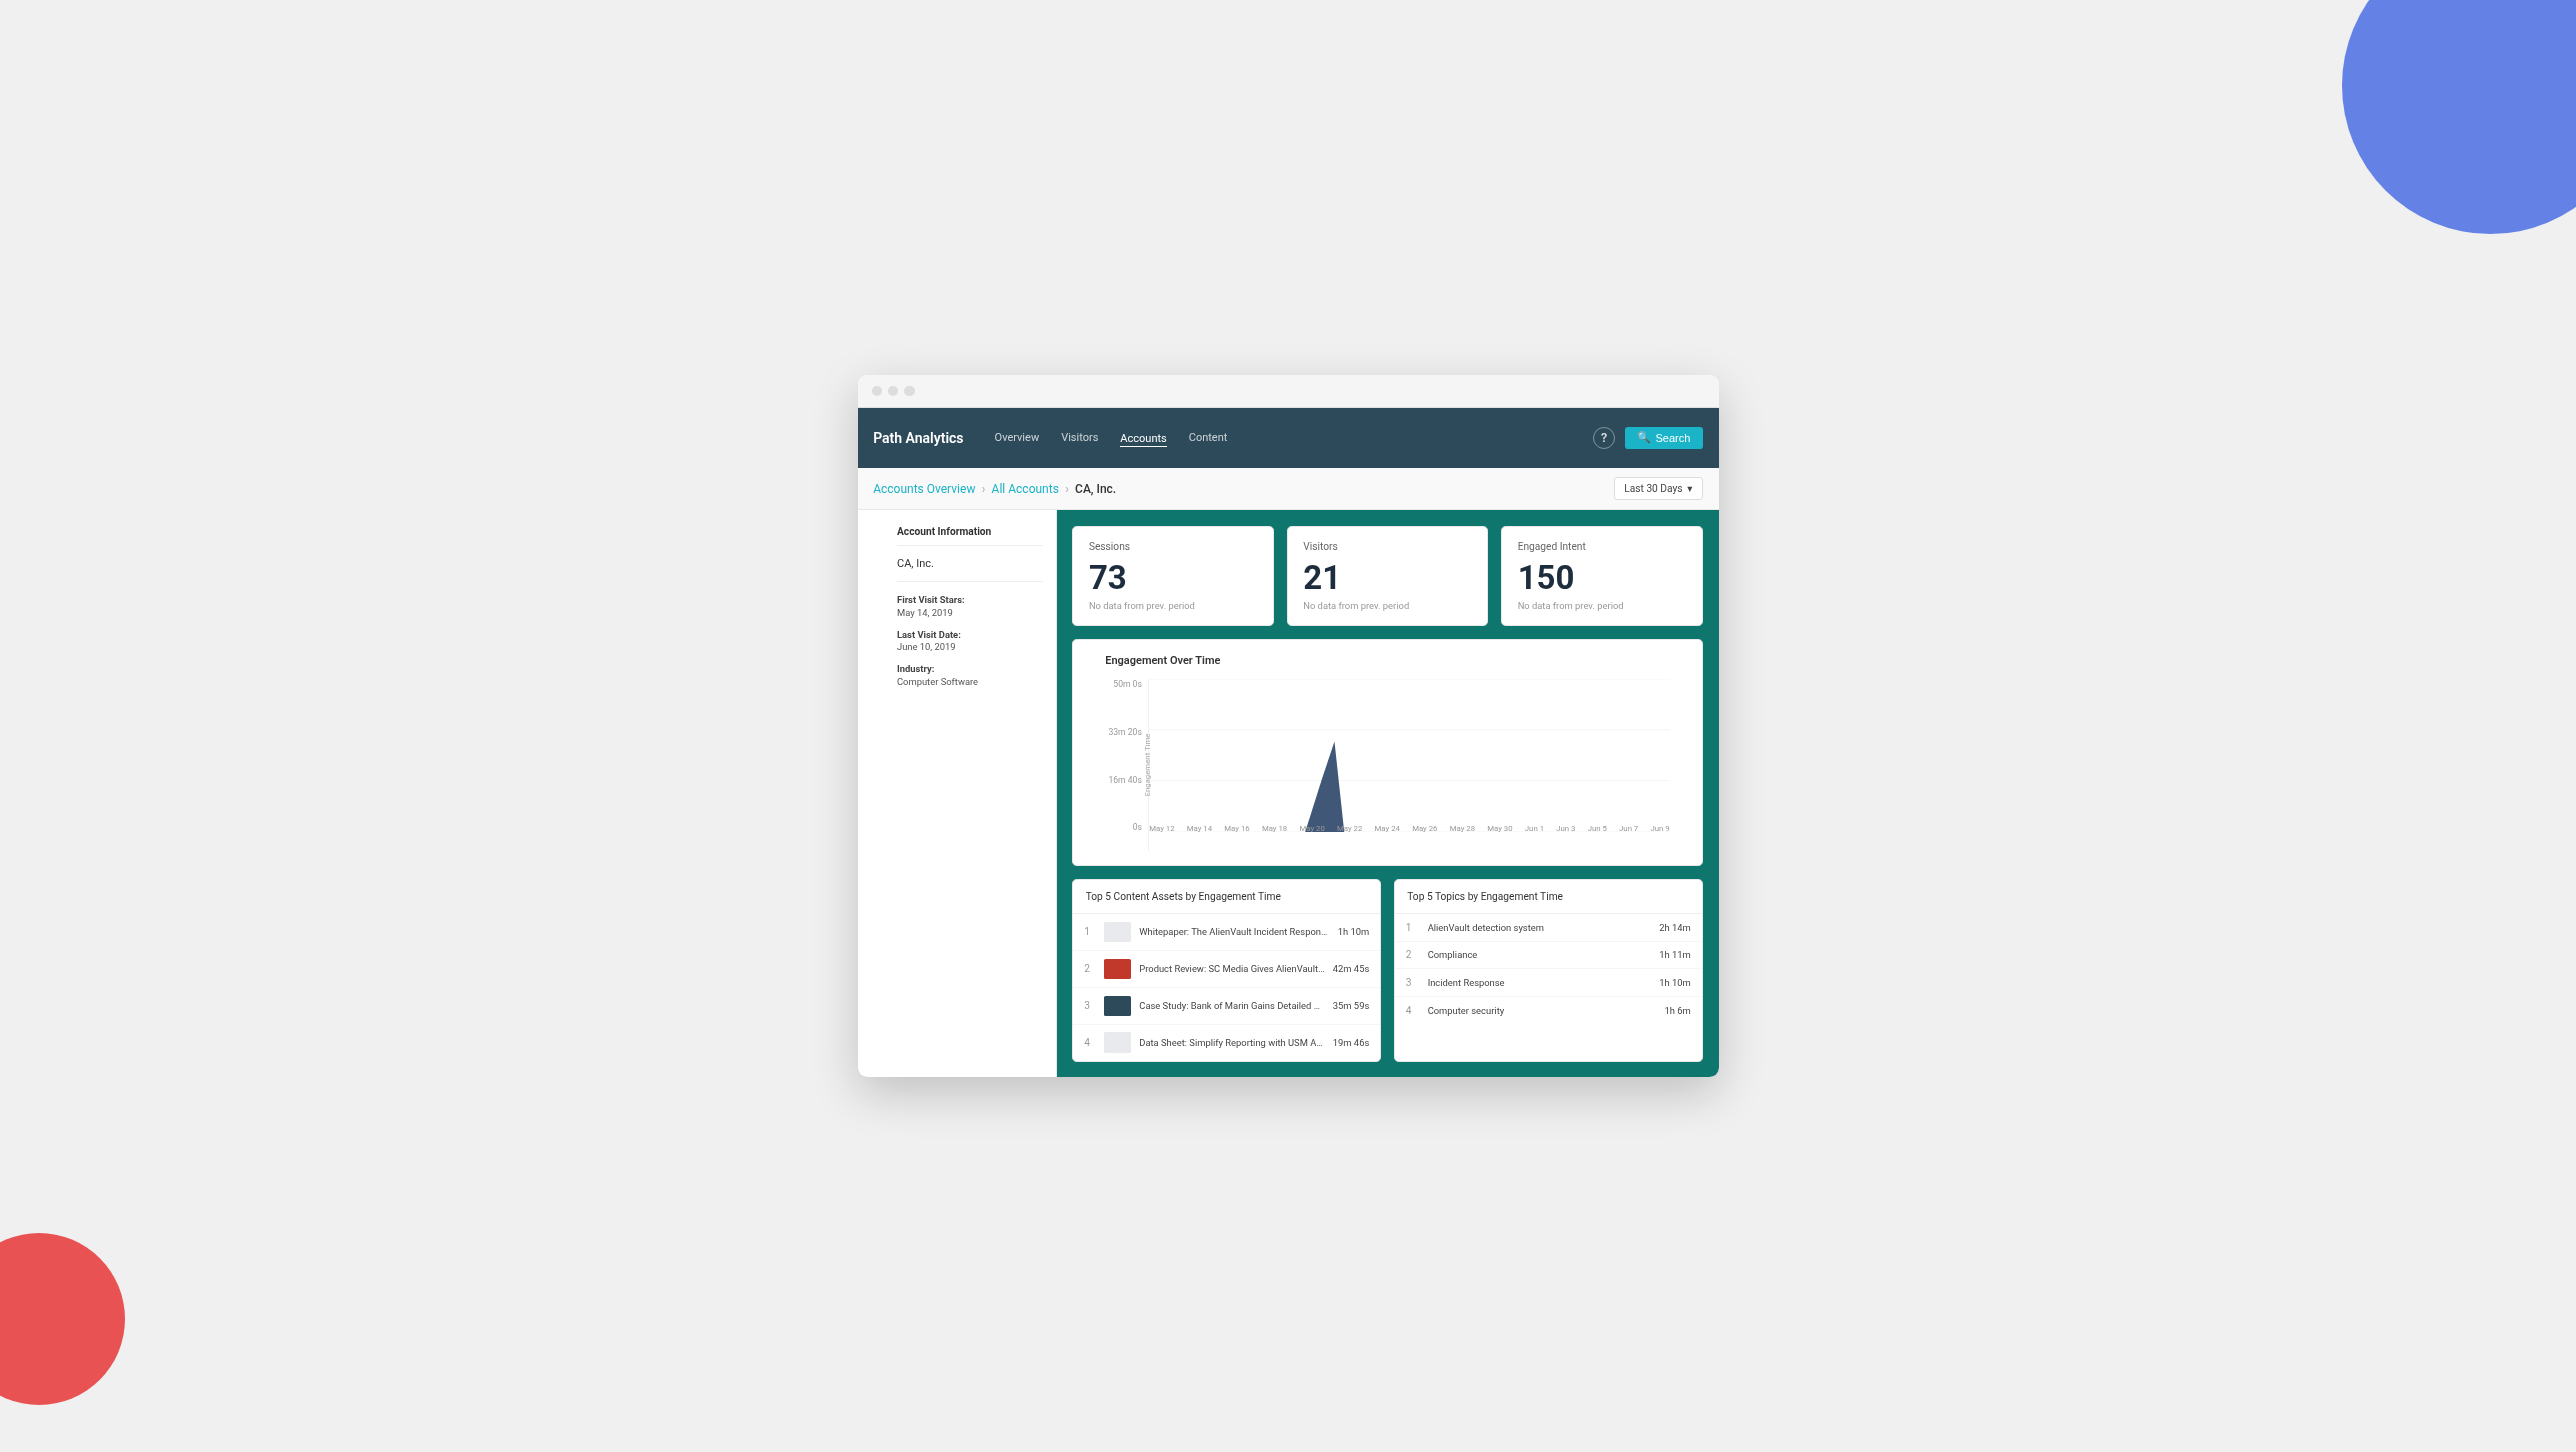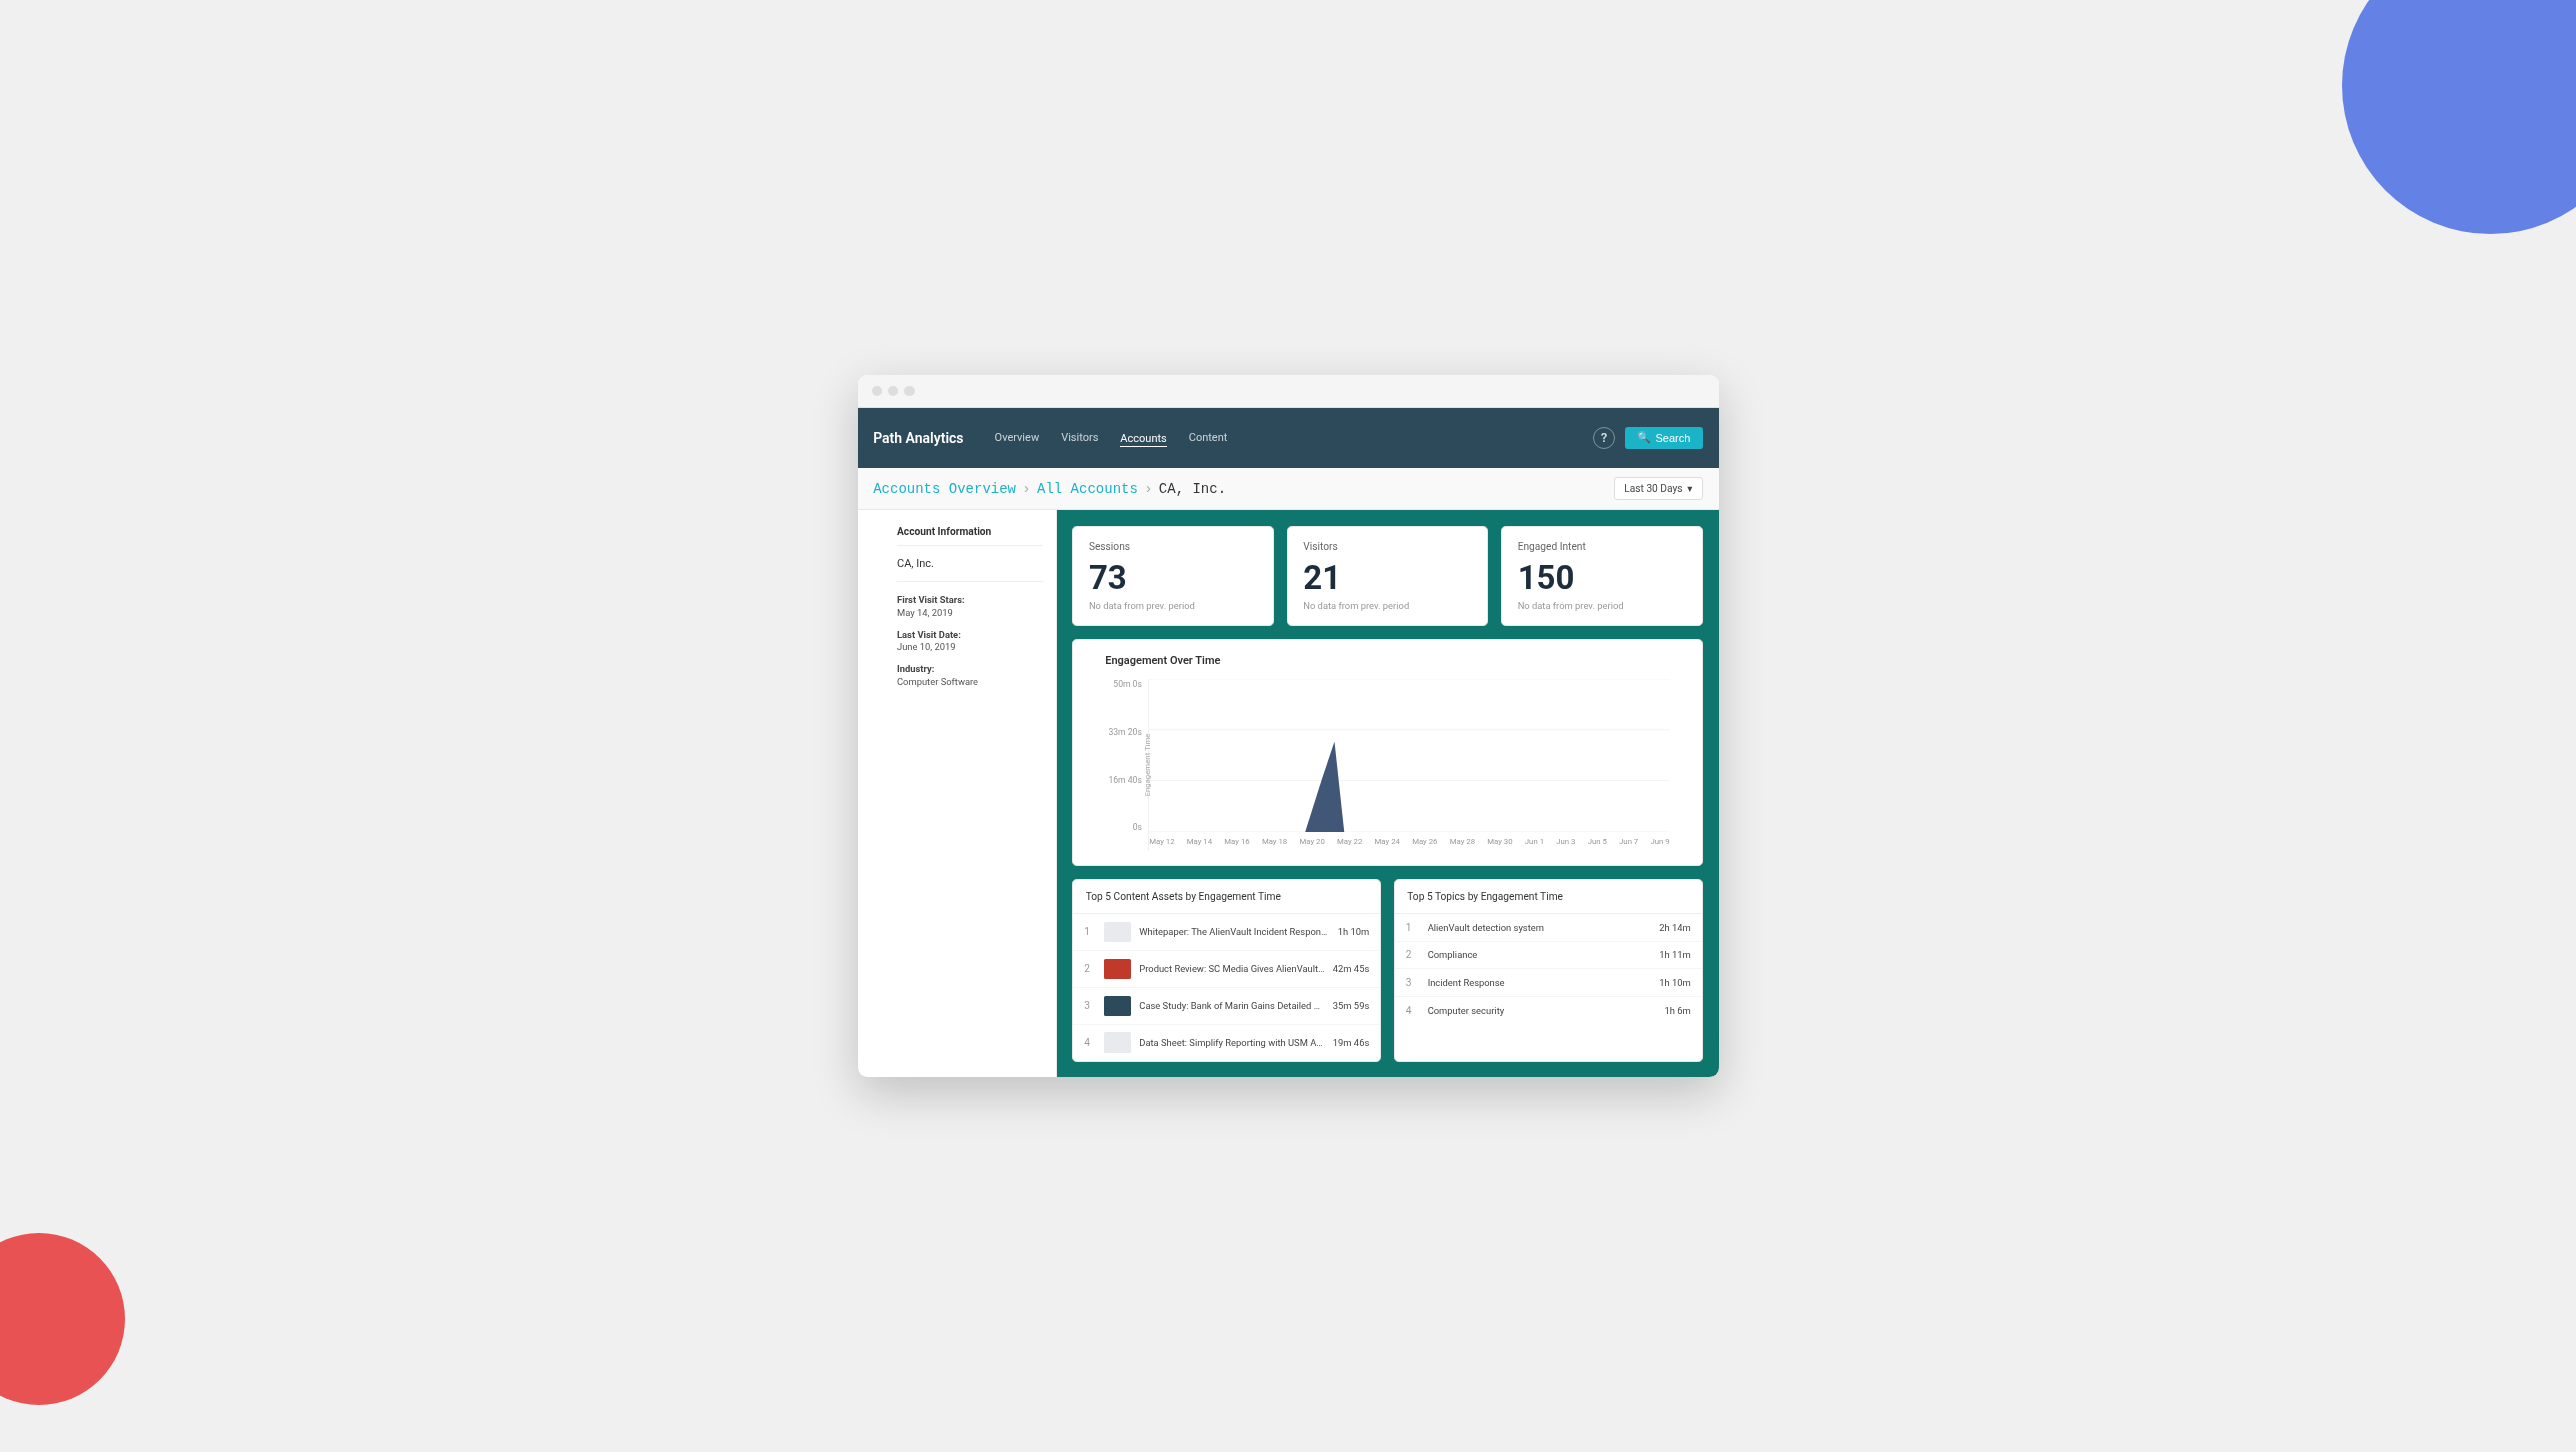--- a/index.html
+++ b/index.html
@@ -137,23 +137,22 @@
       border-bottom: 0.8px solid #e8e8e8;
       padding: 9.4px 15.7px;
       display: flex;
       align-items: center;
       justify-content: space-between;
     }
     .breadcrumb {
       display: flex;
       align-items: center;
       gap: 6.3px;
-      font-size: 14px;
+      font-size: 12px;
       color: #555;
-      font-family: Liberation Mono, monospace;
     }
     .breadcrumb-sep {
       color: #aaa;
     }
     .breadcrumb-link {
       color: #1ab3c8;
       cursor: pointer;
     }
     .breadcrumb-current {
       color: #333;
@@ -298,26 +297,26 @@
       position: absolute;
       top: 0;
       left: 0;
       right: 0;
       bottom: 19px;
       width: 100%;
       height: calc(100% - 19px);
     }
     .x-axis-labels {
       position: absolute;
-      bottom: 0;
+      bottom: 8px;
       left: 0;
       right: 0;
       height: 19px;
       display: flex;
-      align-items: center;
+      align-items: flex-start;
       justify-content: space-between;
     }
     .x-label {
       font-size: 7.8px;
       color: #999;
       text-align: center;
     }
 
     
     .tables-row {

